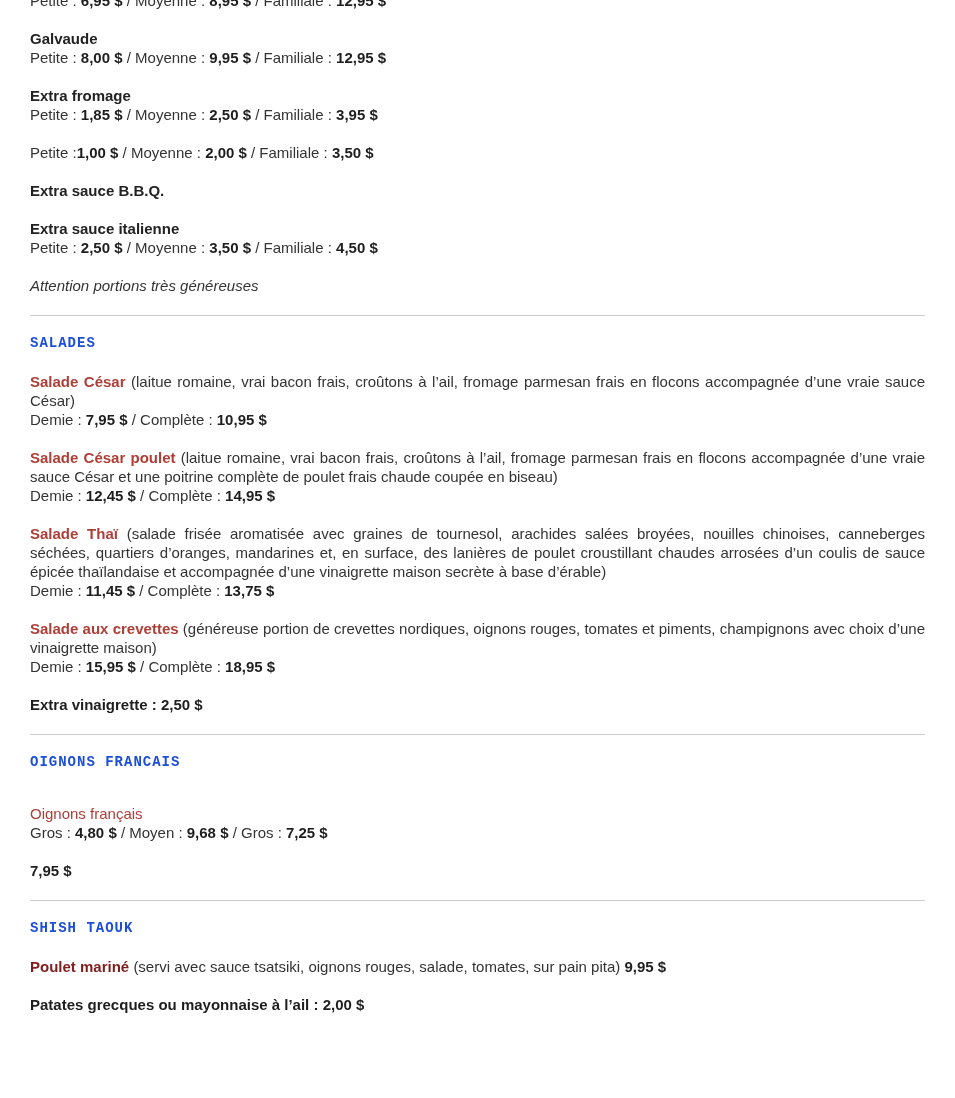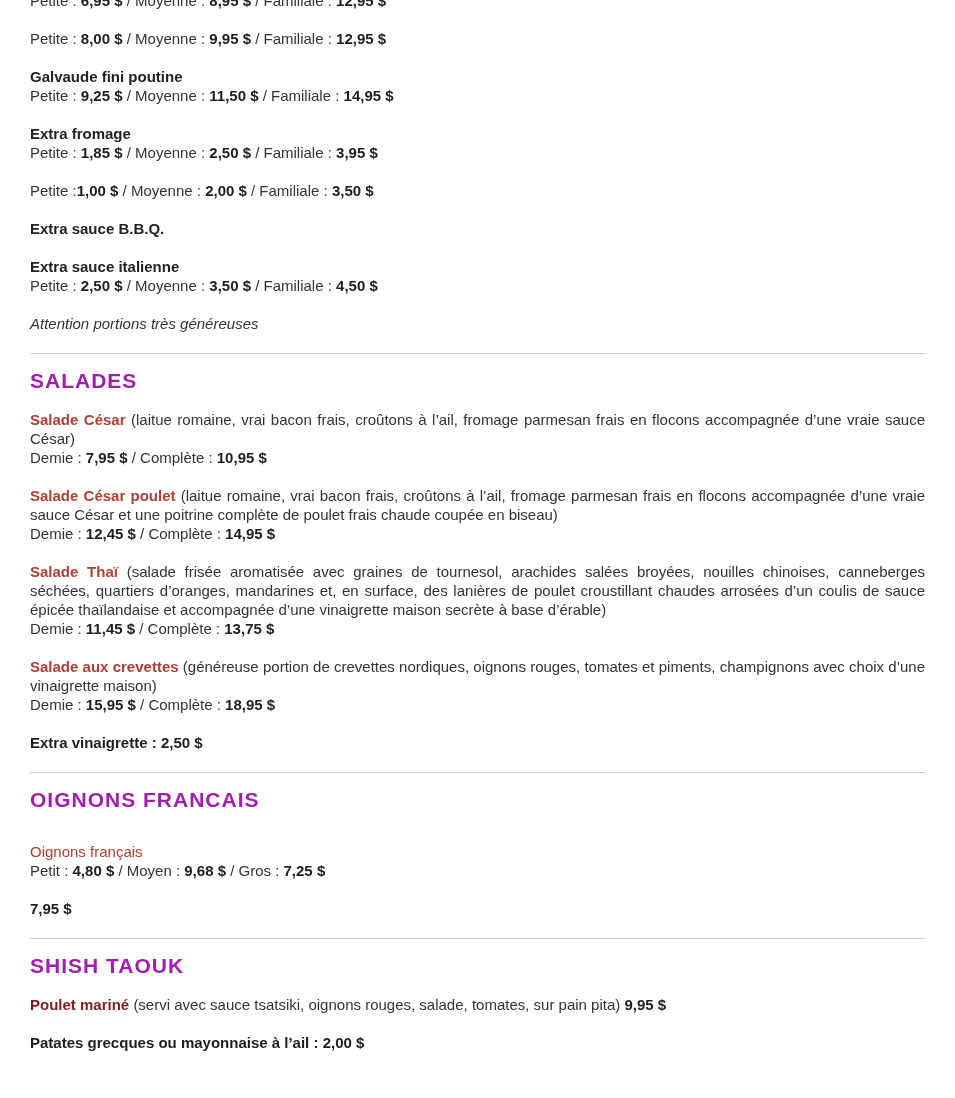--- a/index.html
+++ b/index.html
@@ -17,50 +17,47 @@
   .menu { padding: 0 30px; }
   p { margin: 0; }
   .item { margin-bottom: 19px; }
   .item-name { font-weight: 700; color: #222222; }
   .price-line span { color: #333333; }
   .price-line b { color: #1e1e1e; font-weight: 700; }
   .clipped-top { margin-top: -9px; margin-bottom: 19px; }
   .note { font-style: italic; color: #333333; margin-top: 6px; }
   hr.divider { border: none; border-top: 1px solid #cccccc; margin: 20px 0 0 0; }
   h2.heading {
-    font-family: Liberation Sans, sans-serif;
+    font-family: Liberation Mono, monospace;
     font-weight: 800;
-    font-size: 21px;
+    font-size: 14px;
     line-height: 26px;
     letter-spacing: 1px;
-    color: #a21caf;
+    color: #1d4ed8;
     margin: 14px 0 16px 0;
   }
   .desc { text-align: justify; }
   .red-name { color: #ad3f37; font-weight: 700; }
   .red-name.regular { font-weight: 400; margin-top: 29px; }
   .bold-line b { color: #1e1e1e; font-weight: 700; }
   .inline-desc { color: #333333; font-weight: 400; }
 </style>
 </head>
 <body>
 
 <div class="menu">
 
   <section>
     <p class="price-line clipped-top"><span>Petite : </span><b>6,95 $</b><span> / Moyenne : </span><b>8,95 $</b><span> / Familiale : </span><b>12,95 $</b></p>
 
     <div class="item">
+      <p class="item-name">Galvaude</p>
       <p class="price-line"><span>Petite : </span><b>8,00 $</b><span> / Moyenne : </span><b>9,95 $</b><span> / Familiale : </span><b>12,95 $</b></p>
     </div>
 
-    <div class="item">
-      <p class="item-name">Galvaude fini poutine</p>
-      <p class="price-line"><span>Petite : </span><b>9,25 $</b><span> / Moyenne : </span><b>11,50 $</b><span> / Familiale : </span><b>14,95 $</b></p>
-    </div>
 
     <div class="item">
       <p class="item-name">Extra fromage</p>
       <p class="price-line"><span>Petite : </span><b>1,85 $</b><span> / Moyenne : </span><b>2,50 $</b><span> / Familiale : </span><b>3,95 $</b></p>
     </div>
 
     <div class="item">
       <p class="price-line"><span>Petite :</span><b>1,00 $</b><span> / Moyenne : </span><b>2,00 $</b><span> / Familiale : </span><b>3,50 $</b></p>
     </div>
 
@@ -104,21 +101,21 @@
     <p class="bold-line"><b>Extra vinaigrette : </b><b>2,50 $</b></p>
   </section>
 
   <hr class="divider">
 
   <section>
     <h2 class="heading">OIGNONS FRANCAIS</h2>
 
     <div class="item">
       <p class="red-name regular">Oignons français</p>
-      <p class="price-line"><span>Petit : </span><b>4,80 $</b><span> / Moyen : </span><b>9,68 $</b><span> / Gros : </span><b>7,25 $</b></p>
+      <p class="price-line"><span>Gros : </span><b>4,80 $</b><span> / Moyen : </span><b>9,68 $</b><span> / Gros : </span><b>7,25 $</b></p>
     </div>
 
     <div class="item">
       <p class="price-line"><span></span><b>7,95 $</b></p>
     </div>
   </section>
 
   <hr class="divider">
 
   <section>

